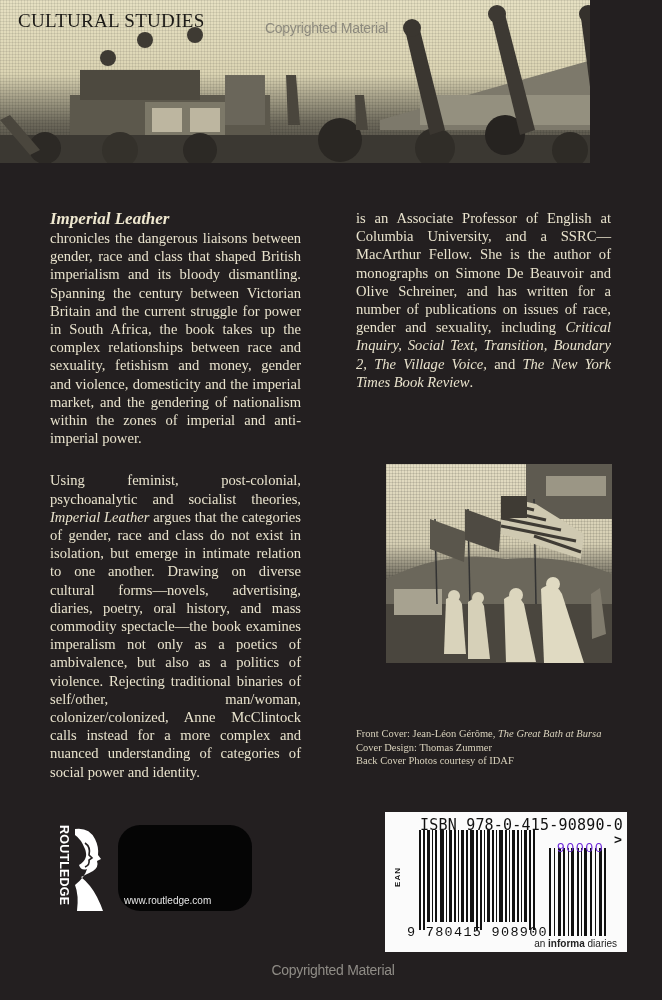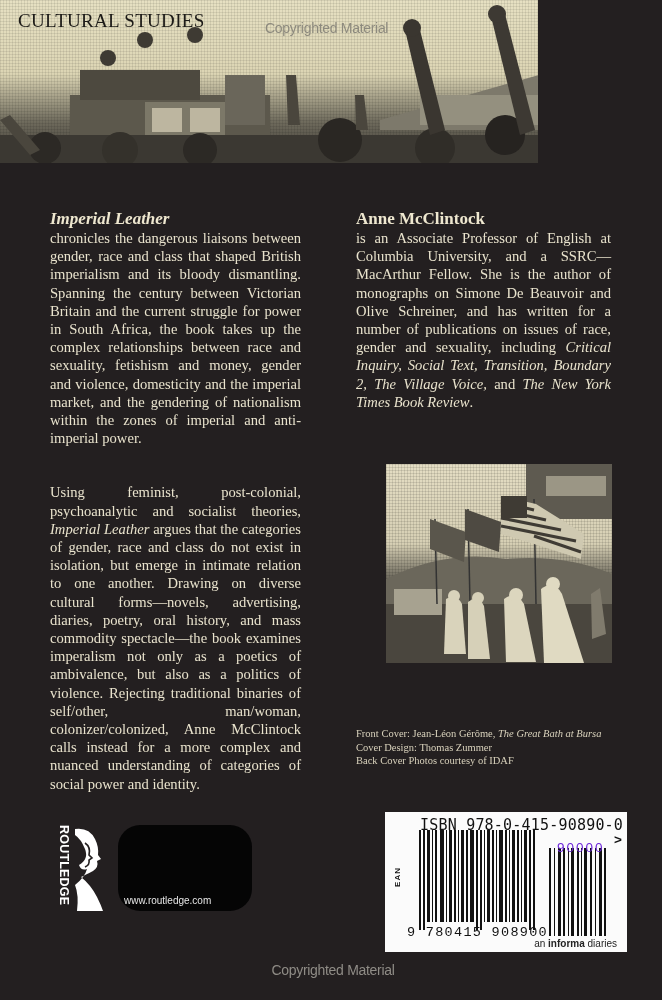--- a/index.html
+++ b/index.html
@@ -1,31 +1,31 @@
 <!DOCTYPE html>
 <html><head>
 <meta charset="utf-8">
 <style>
   html, body { margin:0; padding:0; }
   body { width:662px; height:1000px; background:#231f20; position:relative; overflow:hidden; font-family:"Liberation Serif", "DejaVu Serif", serif; color:#e9e3cd; }
-  .photo-band { position:absolute; left:0; top:0; width:538px; height:163px; overflow:hidden;
+  .photo-band { position:absolute; left:0; top:0; width:590px; height:163px; overflow:hidden;
     background:
       repeating-linear-gradient(0deg, rgba(0,0,0,0.08) 0 1px, transparent 1px 3px),
       repeating-linear-gradient(90deg, rgba(0,0,0,0.08) 0 1px, transparent 1px 3px),
       linear-gradient(180deg, #e6e0c2 0%, #dcd5b4 45%, #6e6a5c 75%, #3a3732 100%); }
   .photo-band svg { position:absolute; left:0; top:0; }
   .series-label { position:absolute; left:18px; top:10px; font-size:19px; color:#1c1a17; letter-spacing:0.3px; }
   .watermark-top { position:absolute; left:265px; top:20px; font-family:"Liberation Sans", sans-serif; font-size:14px; color:#8d8a7e; letter-spacing:-0.3px; }
   .col { position:absolute; font-size:14.6px; line-height:18.2px; text-align:justify; }
   .col-left { left:50px; top:209px; width:251px; }
   .col-right { left:356px; top:209px; width:255px; }
   .col h2 { margin:0; font-size:17px; line-height:20px; color:#eee7cf; font-weight:bold; }
   .col-left h2 { font-style:italic; }
   .col p { margin:0; text-align:justify; }
-  .col p + p { margin-top:36px; }
+  .col p + p { margin-top:24px; }
   em { font-style:italic; }
   .inset-photo { position:absolute; left:386px; top:464px; width:226px; height:199px; overflow:hidden;
     background:
       repeating-linear-gradient(0deg, rgba(0,0,0,0.10) 0 1px, transparent 1px 3px),
       repeating-linear-gradient(90deg, rgba(0,0,0,0.10) 0 1px, transparent 1px 3px),
       linear-gradient(180deg, #e4ddc3 0%, #d6cfb4 40%, #6b675b 58%, #4b4841 100%); }
   .inset-photo svg { position:absolute; left:0; top:0; }
   .credits { position:absolute; left:356px; top:727px; width:280px; font-size:10.5px; line-height:13.5px; color:#d9d2bc; }
   .credits div { white-space:nowrap; }
   .publisher { position:absolute; left:55px; top:825px; width:197px; height:86px; }
@@ -90,21 +90,20 @@
   <div class="watermark-top">Copyrighted Material</div>
 </div>
 
 <div class="col col-left">
   <h2>Imperial Leather</h2>
   <p>chronicles the dangerous liaisons between gender, race and class that shaped British imperialism and its bloody dismantling. Spanning the century between Victorian Britain and the current struggle for power in South Africa, the book takes up the complex relationships between race and sexuality, fetishism and money, gender and violence, domesticity and the imperial market, and the gendering of nationalism within the zones of imperial and anti-imperial power.</p>
   <p><span>Using feminist, post-colonial, psychoanalytic and socialist theories,</span> <em>Imperial Leather</em> <span>argues that the categories of gender, race and class do not exist in isolation, but emerge in intimate relation to one another. Drawing on diverse cultural forms—novels, advertising, diaries, poetry, oral history, and mass commodity spectacle—the book examines imperalism not only as a poetics of ambivalence, but also as a politics of violence. Rejecting traditional binaries of self/other, man/woman, colonizer/colonized, Anne McClintock calls instead for a more complex and nuanced understanding of categories of social power and identity.</span></p>
 </div>
 
 <div class="col col-right">
-  <h2>Anne McClintock</h2>
   <p><span>is an Associate Professor of English at Columbia University, and a SSRC—MacArthur Fellow. She is the author of monographs on Simone De Beauvoir and Olive Schreiner, and has written for a number of publications on issues of race, gender and sexuality, including</span> <em>Critical Inquiry, Social Text, Transition, Boundary 2, The Village Voice,</em> <span>and</span> <em>The New York Times Book Review</em><span>.</span></p>
 </div>
 
 <div class="inset-photo">
   <svg width="226" height="199" viewBox="0 0 226 199">
     <rect x="140" y="0" width="86" height="55" fill="#5e5a50"></rect>
     <rect x="160" y="12" width="60" height="20" fill="#9b9685"></rect>
 
     <path d="M0 115 Q60 85 120 95 Q180 90 226 110 L226 199 L0 199 Z" fill="#6b675b"></path>
     <rect x="0" y="140" width="226" height="59" fill="#4a463e"></rect>

